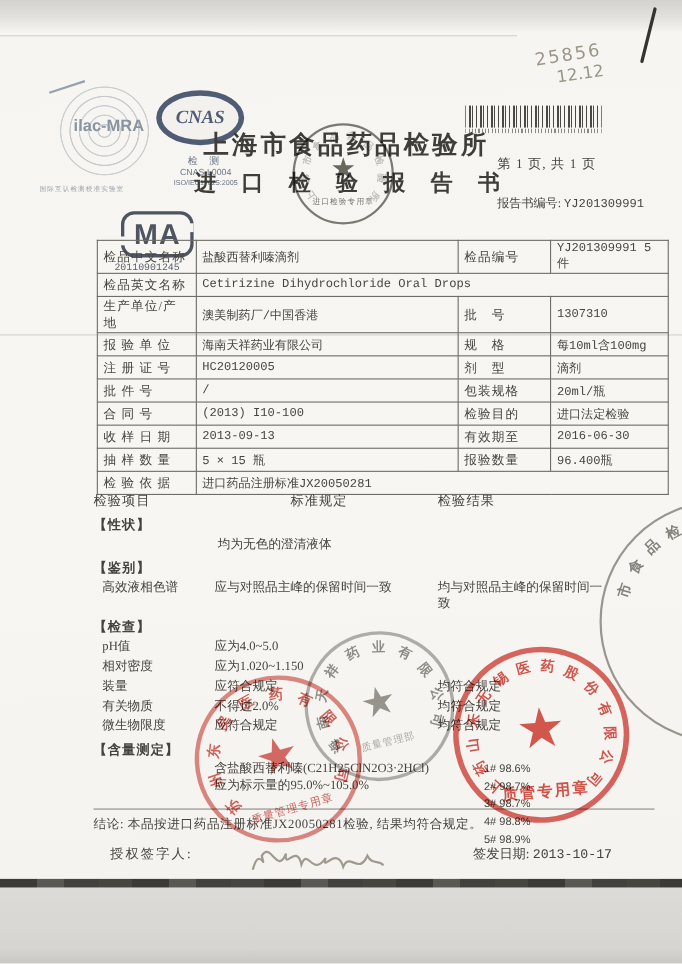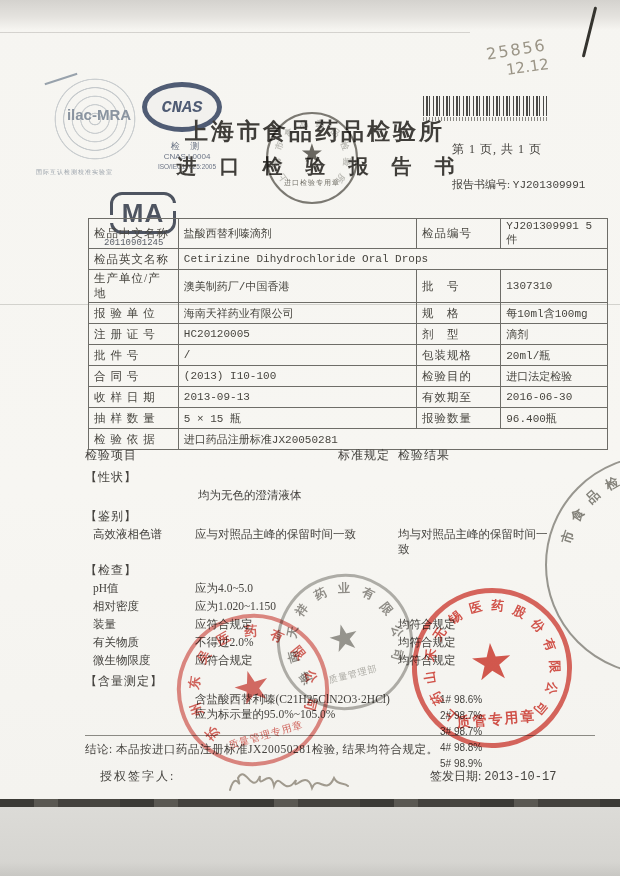--- a/index.html
+++ b/index.html
@@ -18,21 +18,21 @@
   .pen-stroke{left:588px;top:6px;width:3px;height:52px;background:#35342f;transform:rotate(14deg);border-radius:2px;}
   
   .ilac{left:52px;top:76px;width:86px;height:86px;border-radius:50%;
     background:radial-gradient(circle at 50% 50%, rgba(140,150,160,0) 0 8%, rgba(140,150,160,.45) 9% 10%, rgba(140,150,160,0) 11% 22%, rgba(140,150,160,.4) 23% 24%, rgba(140,150,160,0) 25% 36%, rgba(140,150,160,.4) 37% 38%, rgba(140,150,160,0) 39% 50%, rgba(140,150,160,.45) 51% 52%, rgba(140,150,160,0) 53% 64%, rgba(140,150,160,.4) 65% 66%, rgba(140,150,160,0) 67%);}
   .ilac-label{left:56px;top:106px;width:86px;text-align:center;font-family:"Liberation Sans",sans-serif;
     font-weight:bold;font-size:15px;color:#8a94a0;letter-spacing:0;}
   .ilac-arrow{left:44px;top:78px;width:34px;height:2px;background:#98a2ac;transform:rotate(-18deg);}
   .ilac-caption{left:36px;top:168px;width:120px;font-size:6px;color:#9aa2aa;letter-spacing:1px;}
   .cnas{left:142px;top:82px;width:80px;height:50px;border:5px solid #505c74;border-radius:50%;
     display:flex;align-items:center;justify-content:center;background:#f2f1ee;}
-  .cnas-label{font-family:Liberation Mono, monospace;font-style:italic;font-weight:bold;font-size:17px;color:#505c74;text-align:center;}
+  .cnas-label{font-family:Liberation Serif, serif;font-style:italic;font-weight:bold;font-size:17px;color:#505c74;text-align:center;}
   .cnas-cap{left:142px;width:90px;text-align:center;color:#6b7485;font-family:"Liberation Sans",sans-serif;}
   .cnas-cap1{top:140px;font-size:9px;letter-spacing:4px;}
   .cnas-cap2{top:152px;font-size:8px;}
   .cnas-cap3{top:163px;font-size:6.5px;}
   .cma{left:110px;top:192px;width:66px;height:42px;border:3px solid #4e5460;border-radius:12px;
     display:flex;align-items:center;justify-content:center;}
   .cma:before{content:"";position:absolute;right:-3px;top:8px;width:6px;height:8px;background:#f6f5f1;}
   .cma:after{content:"";position:absolute;left:-3px;bottom:8px;width:6px;height:8px;background:#f6f5f1;}
   .cma-label{font-family:"Liberation Sans",sans-serif;font-weight:bold;font-size:26px;color:#4e5460;letter-spacing:1px;}
   .cma-number{left:104px;top:238px;width:90px;font-size:9px;color:#5a5f68;font-family:"Liberation Mono",monospace;}
@@ -53,24 +53,24 @@
   .hand2{left:506px;top:58px;font-size:15px;transform:rotate(-8deg);}
   
   .info-table{left:88px;top:218px;width:520px;border-collapse:collapse;position:absolute;}
   .info-table td{border:1px solid #6e6d68;font-size:11.5px;height:21px;padding:1px 5px;color:#47453f;}
   .info-table td.lbl{letter-spacing:1px;}
   .info-table td.val{font-family:"Liberation Mono","DejaVu Sans Mono",monospace;font-size:11px;}
   
   .results{left:85px;top:447px;width:508px;}
   .res-head{display:flex;font-size:12px;letter-spacing:1px;margin-bottom:4px;}
   .res-head .h-item{width:105px;}
-  .res-head .h-std{width:200px;text-align:right;}
+  .res-head .h-std{width:200px;text-align:center;}
   .res-head .h-res{padding-left:8px;}
   .sec{margin-top:5px;}
-  .sec-name{font-size:12px;font-weight:normal;letter-spacing:1px;margin-bottom:2px;}
+  .sec-name{font-size:12px;font-weight:bold;letter-spacing:1px;margin-bottom:2px;}
   .res-row{display:flex;line-height:15px;font-size:11.5px;margin-bottom:3px;}
   .res-row .c-item{width:105px;padding-left:8px;}
   .res-row .c-std{width:200px;padding-left:5px;}
   .res-row .c-res{width:168px;padding-left:8px;white-space:pre-line;}
   .res-row.assay .c-res{padding-left:50px;font-family:Liberation Sans, sans-serif;font-size:10px;line-height:16px;}
   
   .conclusion{left:85px;top:735px;width:510px;border-top:1px solid #8b8a84;padding-top:6px;font-size:11.5px;letter-spacing:.5px;}
   .signer{left:100px;top:768px;font-size:12px;letter-spacing:2px;}
   .issue{left:430px;top:768px;font-size:12px;}
   .issue .num{font-family:"Liberation Mono",monospace;}

